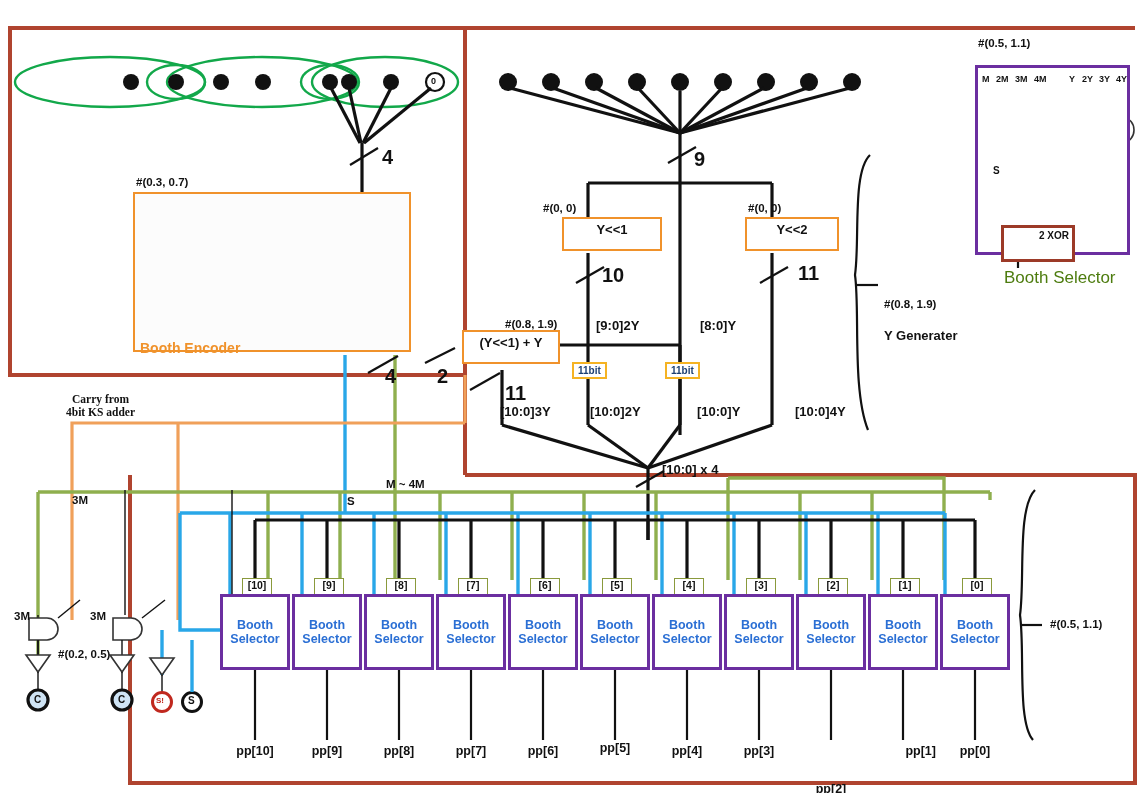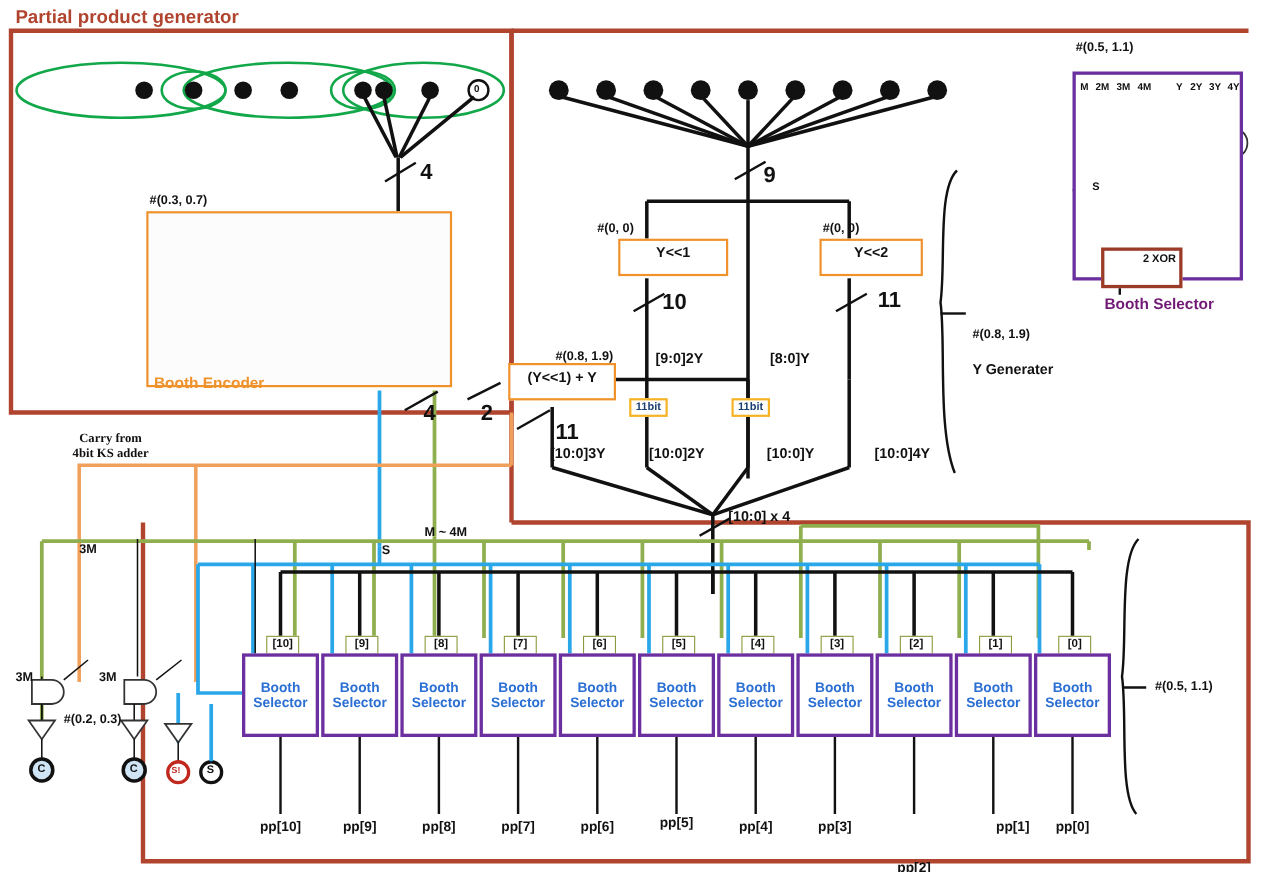--- a/index.html
+++ b/index.html
@@ -2,21 +2,21 @@
 <html><head>
 <meta charset="utf-8">
 <style>
   html,body{margin:0;padding:0;background:#ffffff;}
   body{font-family:"Liberation Sans", sans-serif;}
   #stage{position:relative;width:1147px;height:793px;background:#fff;overflow:hidden;}
   #stage svg{position:absolute;left:0;top:0;}
   .lbl{position:absolute;font-family:"Liberation Sans", sans-serif;font-weight:bold;color:#111;white-space:nowrap;}
   .title-red{color:#b0442f;font-size:17px;font-weight:bold;}
   .tag-orange{color:#f0922b;font-size:14px;font-weight:bold;}
-  .tag-blue{color:#701a75;font-size:14px;font-weight:bold;}
+  .tag-blue{color:#4d7c0f;font-size:17px;font-weight:normal;}
   .hash{font-size:11.5px;font-weight:bold;color:#111;}
   .num{font-size:20px;font-weight:bold;color:#111;}
   .small{font-size:11.5px;font-weight:bold;color:#111;}
   .mid{font-size:13px;font-weight:bold;color:#111;}
   .bitbox{position:absolute;border:2px solid #f5b323;background:#fff;color:#1b3f73;
           font-size:10px;font-weight:bold;padding:1px 4px;line-height:11px;}
   .shiftbox{position:absolute;border:2px solid #f0922b;background:#fff;color:#111;
             font-size:13px;font-weight:bold;text-align:center;line-height:22px;}
   .addbox{position:absolute;border:2px solid #f0922b;background:#fff;color:#111;
           font-size:13px;font-weight:bold;text-align:center;line-height:22px;}
@@ -387,21 +387,20 @@
       <path class="blk med" d="M543,670 L543,740"></path>
       <path class="blk med" d="M615,670 L615,740"></path>
       <path class="blk med" d="M687,670 L687,740"></path>
       <path class="blk med" d="M759,670 L759,740"></path>
       <path class="blk med" d="M831,670 L831,740"></path>
       <path class="blk med" d="M903,670 L903,740"></path>
       <path class="blk med" d="M975,670 L975,740"></path>
     </g>
   </svg>
 
-  <div class="lbl title-red" style="left:14px; top:6px;">Partial product generator</div>
 
   <div class="encbox" style="left:133px; top:192px; width:278px; height:160px;"></div>
   <div class="lbl hash" style="left:136px; top:176px;">#(0.3, 0.7)</div>
   <div class="lbl tag-orange" style="left:140px; top:340px;">Booth Encoder</div>
 
   <div class="lbl num" style="left:382px; top:146px;">4</div>
   <div class="lbl num" style="left:694px; top:148px;">9</div>
   <div class="lbl num" style="left:602px; top:264px;">10</div>
   <div class="lbl num" style="left:798px; top:262px;">11</div>
   <div class="lbl num" style="left:505px; top:382px;">11</div>
@@ -440,21 +439,21 @@
     <span>Carry from</span><br>
     <span>4bit KS adder</span>
   </div>
 
   <div class="lbl small" style="left:72px; top:494px;">3M</div>
   <div class="lbl small" style="left:347px; top:495px;">S</div>
   <div class="lbl small" style="left:386px; top:478px;">M ~ 4M</div>
 
   <div class="lbl small" style="left:14px; top:610px;">3M</div>
   <div class="lbl small" style="left:90px; top:610px;">3M</div>
-  <div class="lbl hash" style="left:58px; top:648px;">#(0.2, 0.3)</div>
+  <div class="lbl hash" style="left:58px; top:648px;">#(0.2, 0.5)</div>
   <div class="lbl" style="left:34px; top:694px; font-size:10px;">C</div>
   <div class="lbl" style="left:118px; top:694px; font-size:10px;">C</div>
   <div class="lbl" style="left:156px; top:696px; font-size:8px; color:#c0281e;">S!</div>
   <div class="lbl" style="left:188px; top:695px; font-size:10px;">S</div>
 
   <div class="selbox" style="left:975px; top:65px; width:155px; height:190px;"></div>
   <div class="lbl hash" style="left:978px; top:37px;">#(0.5, 1.1)</div>
   <div class="lbl tag-blue" style="left:1004px; top:268px;">Booth Selector</div>
   <div class="lbl" style="left:982px; top:74px; font-size:9px;">M</div>
   <div class="lbl" style="left:996px; top:74px; font-size:9px;">2M</div>

